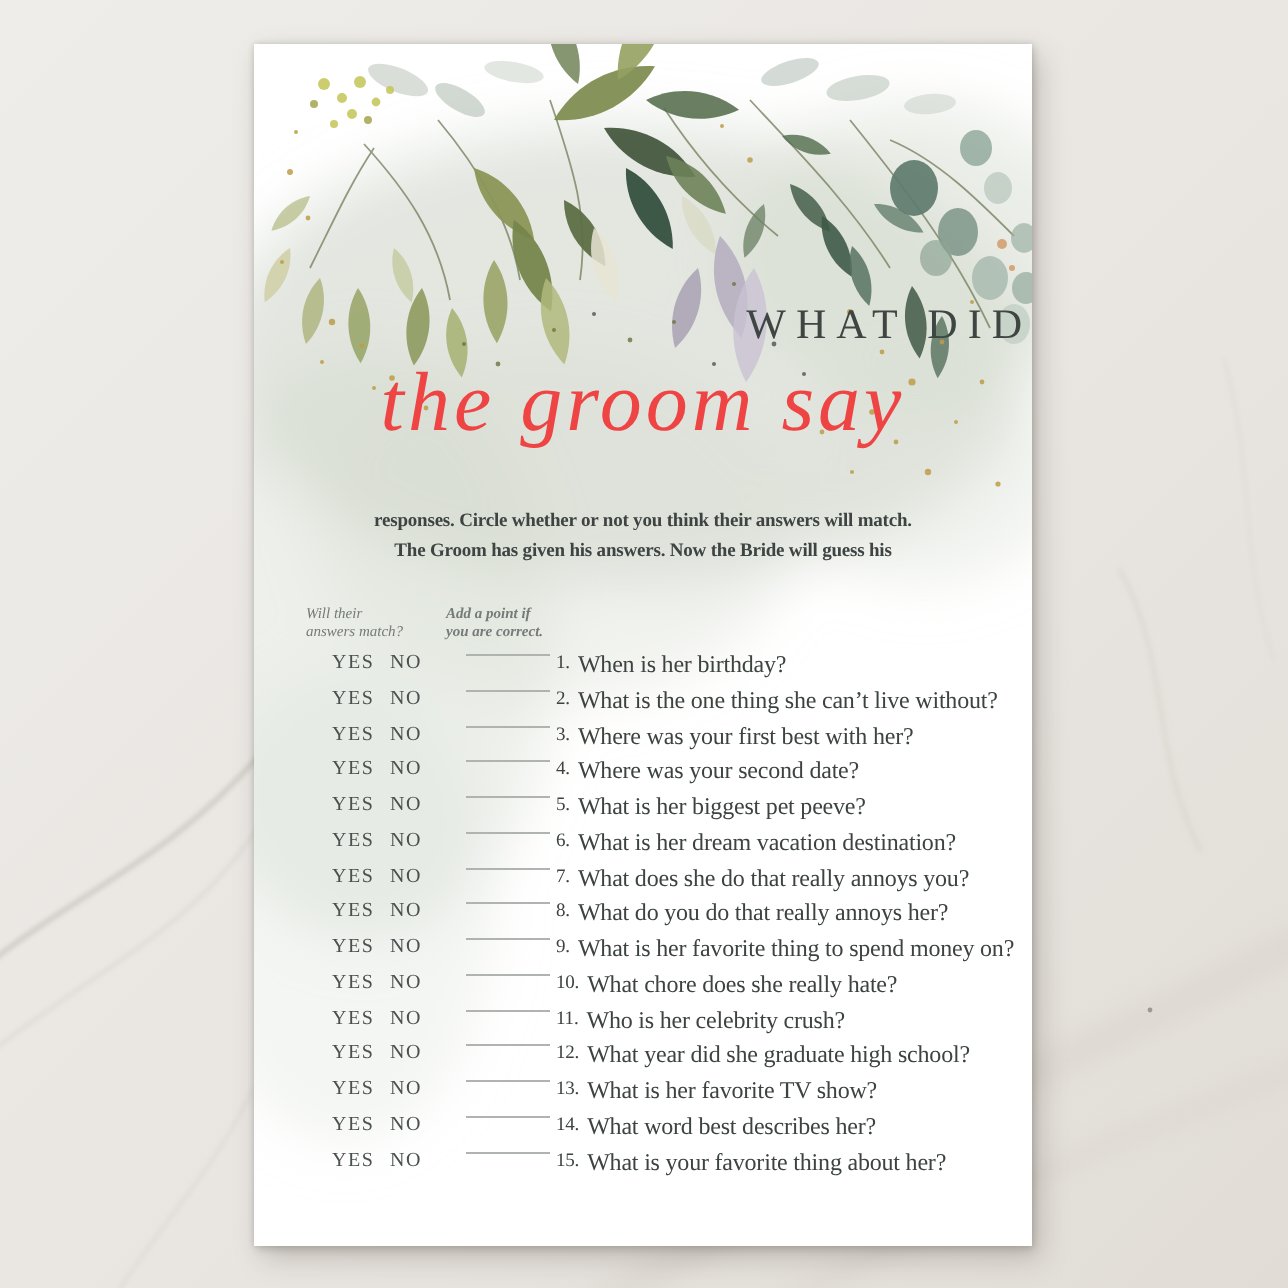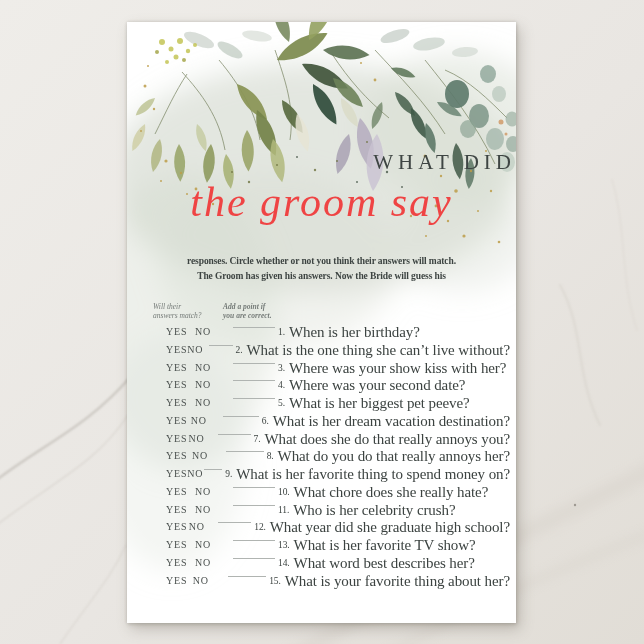--- a/index.html
+++ b/index.html
@@ -49,21 +49,21 @@
     color:#4b514f;line-height:12px;
   }
   .opt-yes{width:29px;}
   .opt-no{width:38px;}
   .blank{width:42px;height:1px;border-bottom:1px solid #b0b4b1;margin-bottom:2.5px;}
   .qnum{
     font-family:"Liberation Serif",serif;font-size:9.5px;color:#3c4341;
     line-height:12px;margin-left:3px;letter-spacing:-0.1px;
   }
   .qtext{
-    font-family:"Liberation Serif",serif;font-size:15px;color:#3c4341;
+    font-family:"Liberation Serif",serif;font-size:12px;color:#3c4341;
     line-height:12px;margin-left:4px;letter-spacing:-0.1px;white-space:nowrap;
   }
 </style>
 </head>
 <body>
 
 <div id="screen">
 
   <svg class="bg-svg" width="644" height="644" viewBox="0 0 644 644">
     <defs>
@@ -282,21 +282,21 @@
     <span class="blank"></span>
     <span class="qnum">2.</span>
     <span class="qtext">What is the one thing she can’t live without?</span>
   </div>
 
   <div class="row">
     <span class="opt opt-yes">YES</span>
     <span class="opt opt-no">NO</span>
     <span class="blank"></span>
     <span class="qnum">3.</span>
-    <span class="qtext">Where was your show kiss with her?</span>
+    <span class="qtext">Where was your first best with her?</span>
   </div>
 
   <div class="row">
     <span class="opt opt-yes">YES</span>
     <span class="opt opt-no">NO</span>
     <span class="blank"></span>
     <span class="qnum">4.</span>
     <span class="qtext">Where was your second date?</span>
   </div>
 

